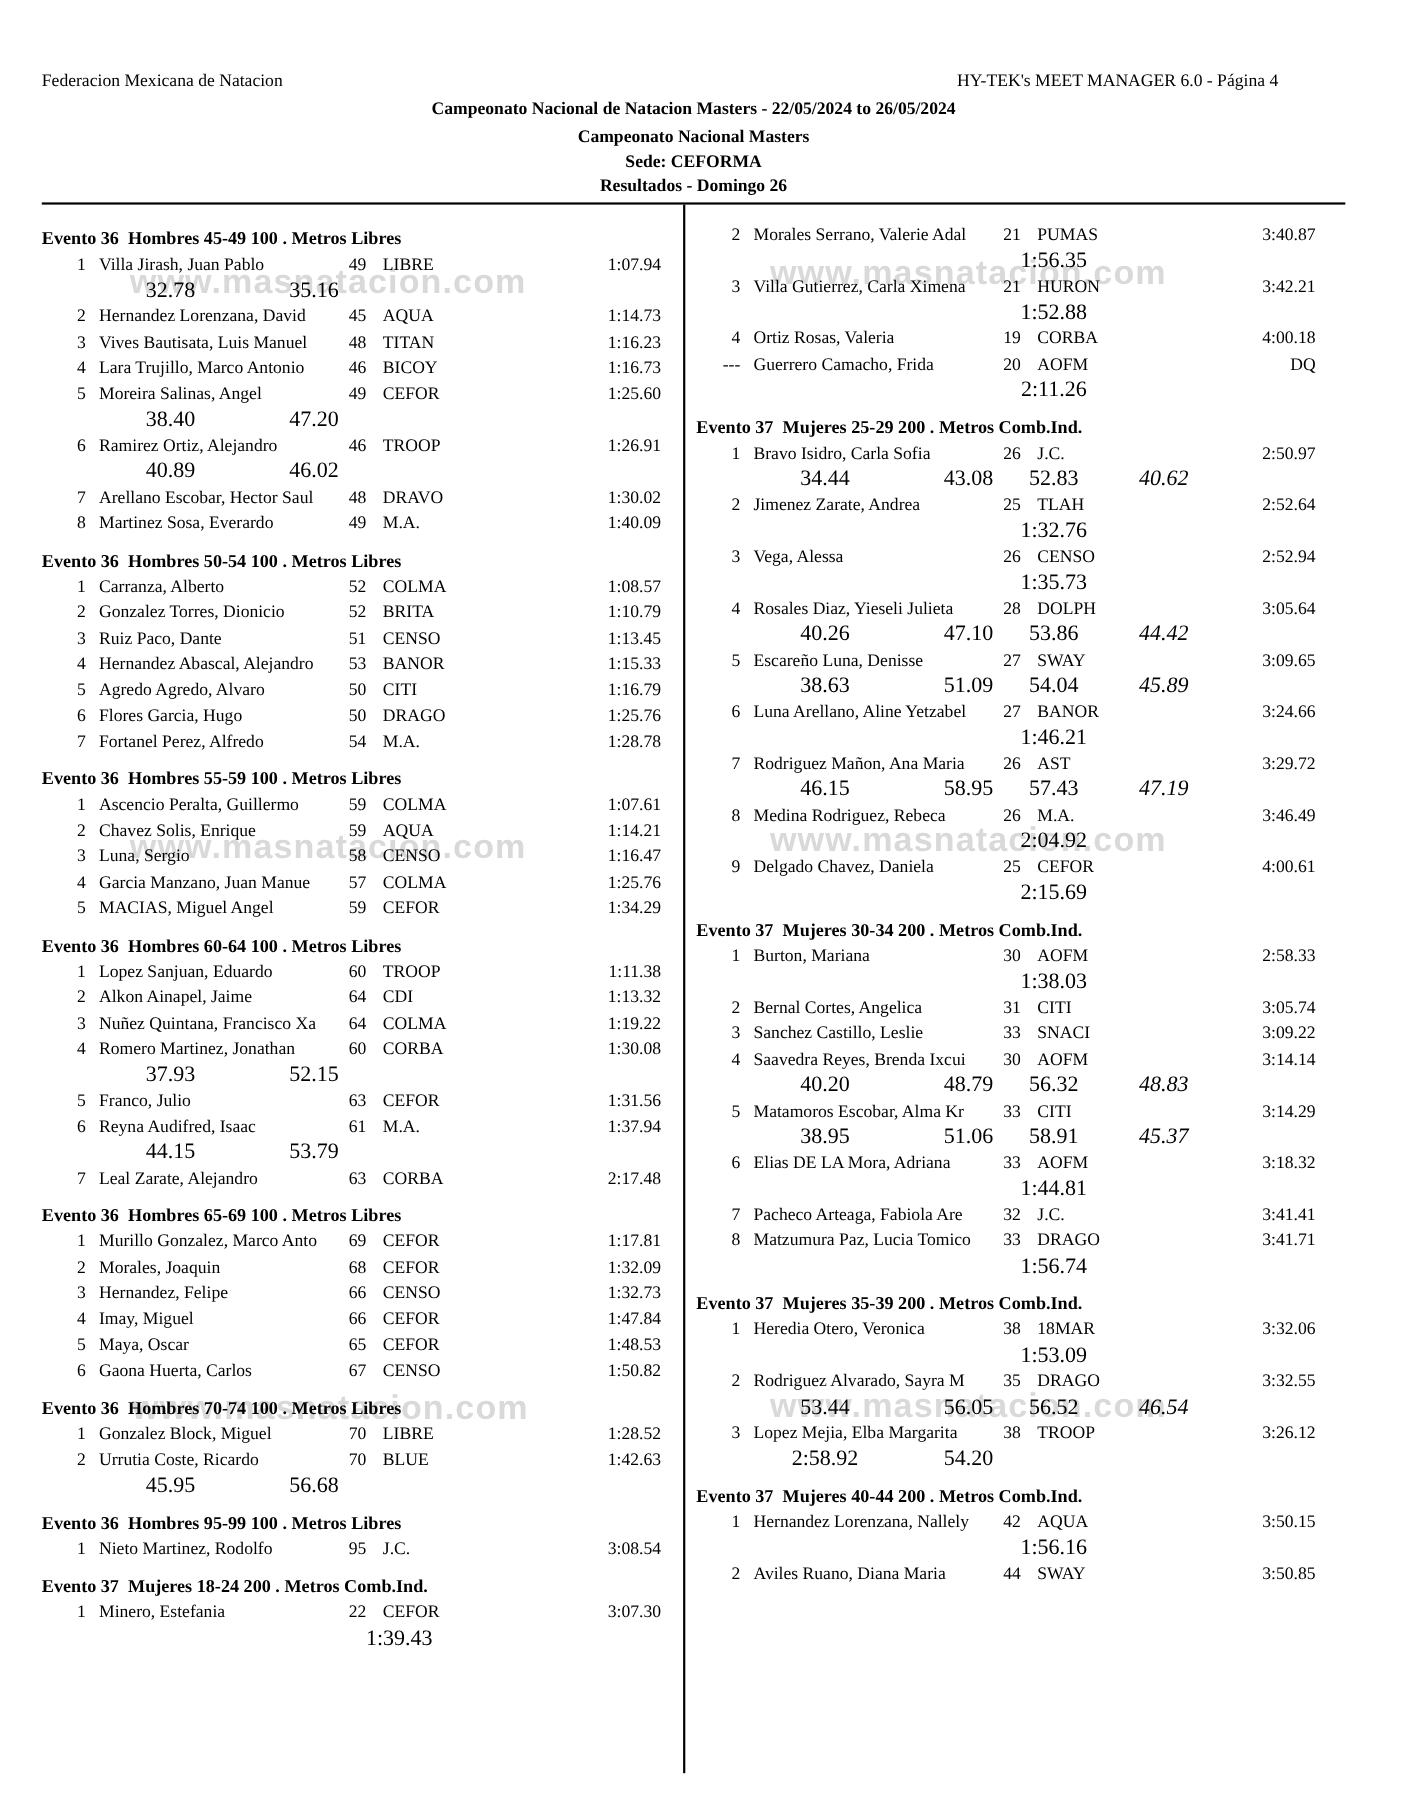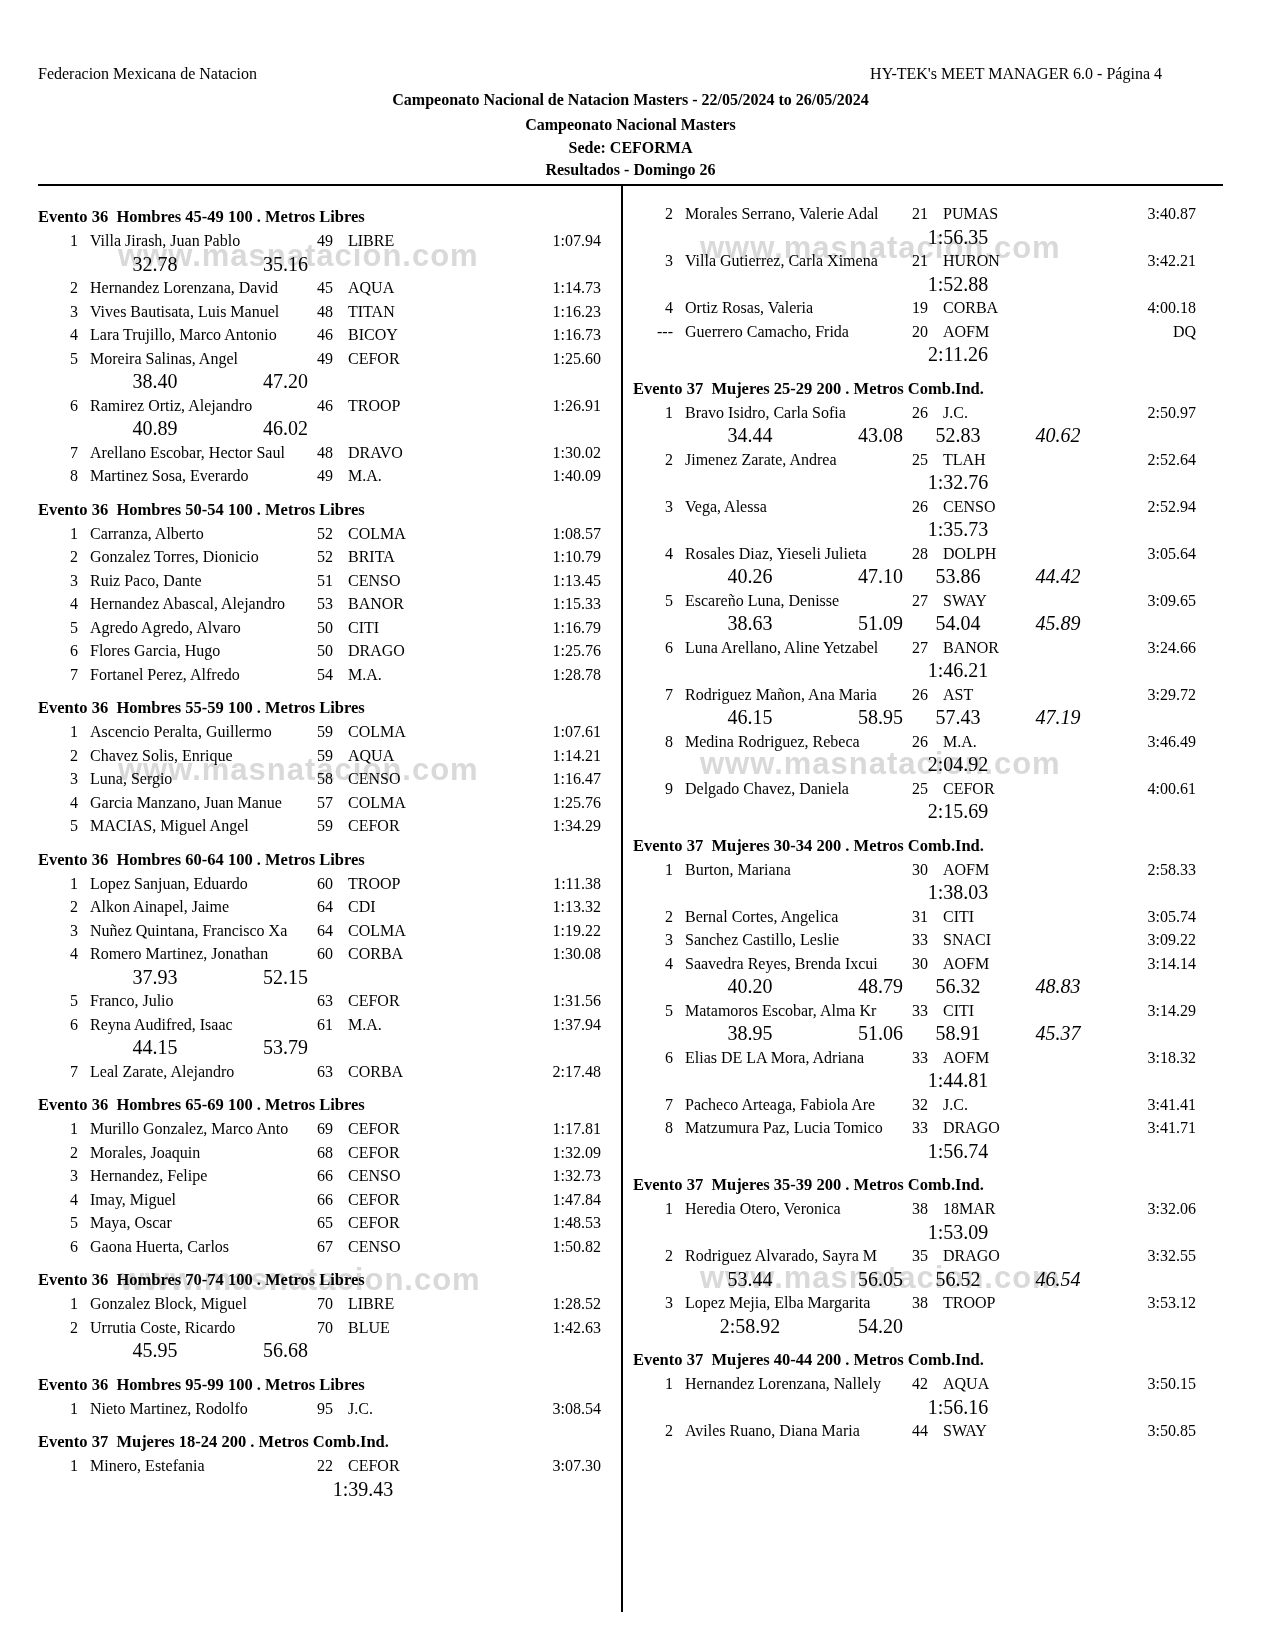--- a/index.html
+++ b/index.html
@@ -619,21 +619,21 @@
         <span class="split-value split-1">53.44</span>
         <span class="split-value split-2">56.05</span>
         <span class="split-value split-3">56.52</span>
         <span class="split-value split-4">46.54</span>
       </div>
       <div class="result-row">
         <span class="place-cell">3</span>
         <span class="name-cell">Lopez Mejia, Elba Margarita</span>
         <span class="age-cell">38</span>
         <span class="club-cell">TROOP</span>
-        <span class="time-cell">3:53.12</span>
+        <span class="time-cell">3:26.12</span>
       </div>
       <div class="splits-row">
         <span class="split-value split-1">2:58.92</span>
         <span class="split-value split-2">54.20</span>
       </div>
       <div class="event-title">Evento 37  Mujeres 40-44 200 . Metros Comb.Ind.</div>
       <div class="result-row">
         <span class="place-cell">1</span>
         <span class="name-cell">Hernandez Lorenzana, Nallely</span>
         <span class="age-cell">42</span>

